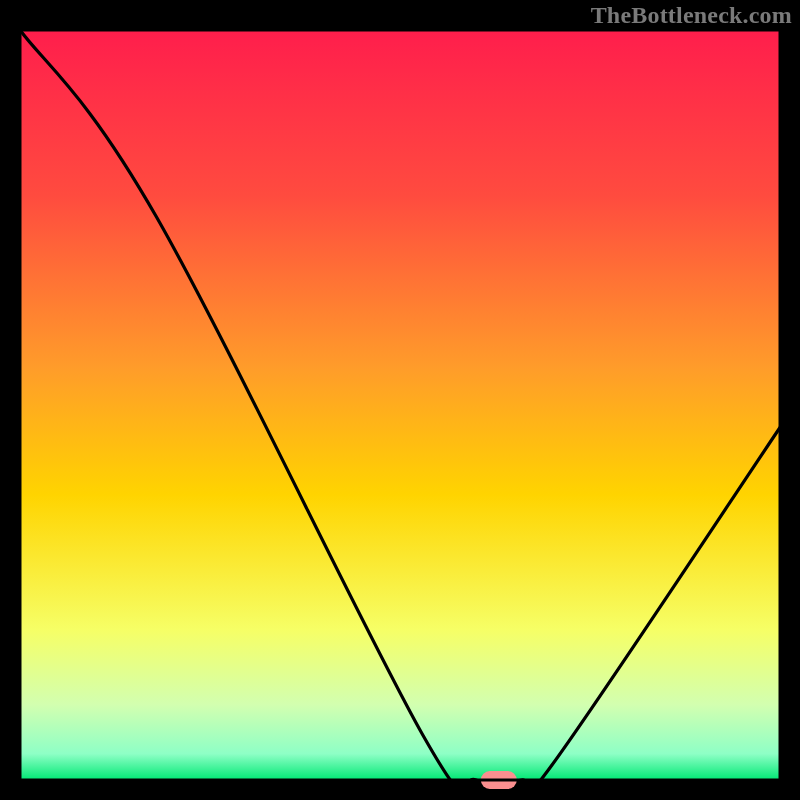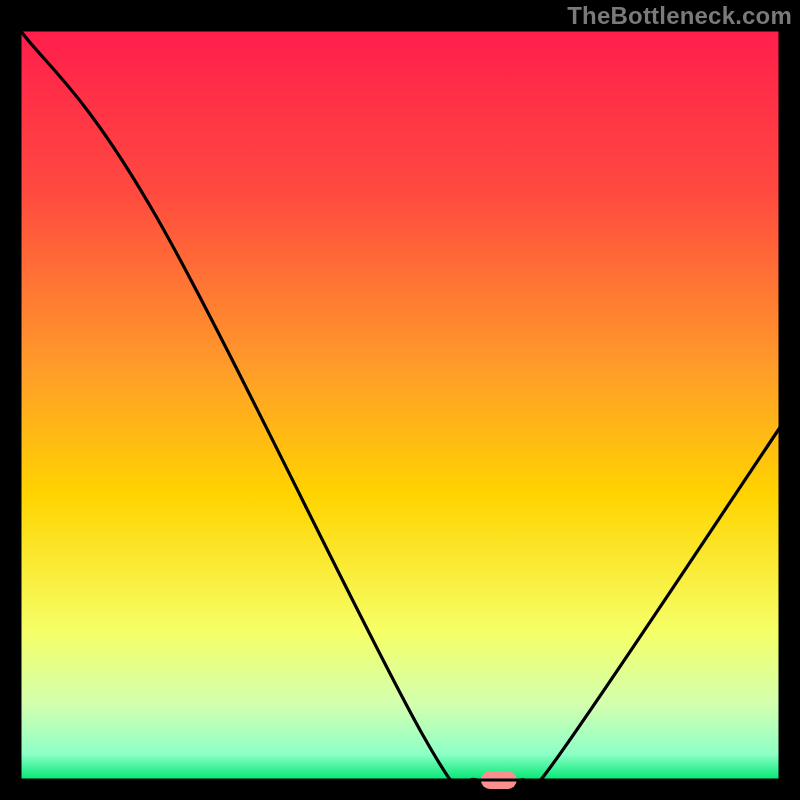--- a/index.html
+++ b/index.html
@@ -12,21 +12,21 @@
   }
   .wrap {
     position: relative;
     width: 800px;
     height: 800px;
   }
   .watermark {
     position: absolute;
     top: 2px;
     right: 8px;
-    font-family: Liberation Sans, sans-serif;
+    font-family: Liberation Serif, serif;
     font-size: 24px;
     font-weight: 600;
     color: #7a7a7a;
     letter-spacing: 0.2px;
   }
   svg {
     position: absolute;
     left: 0;
     top: 0;
   }

